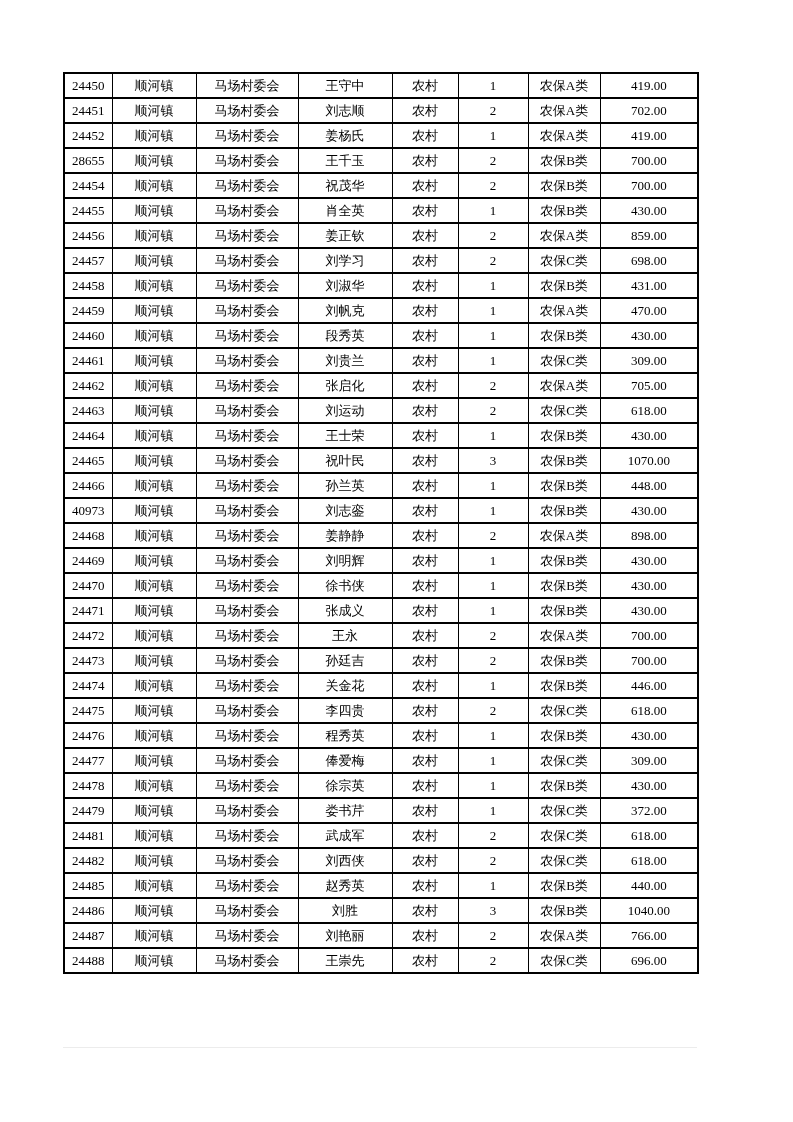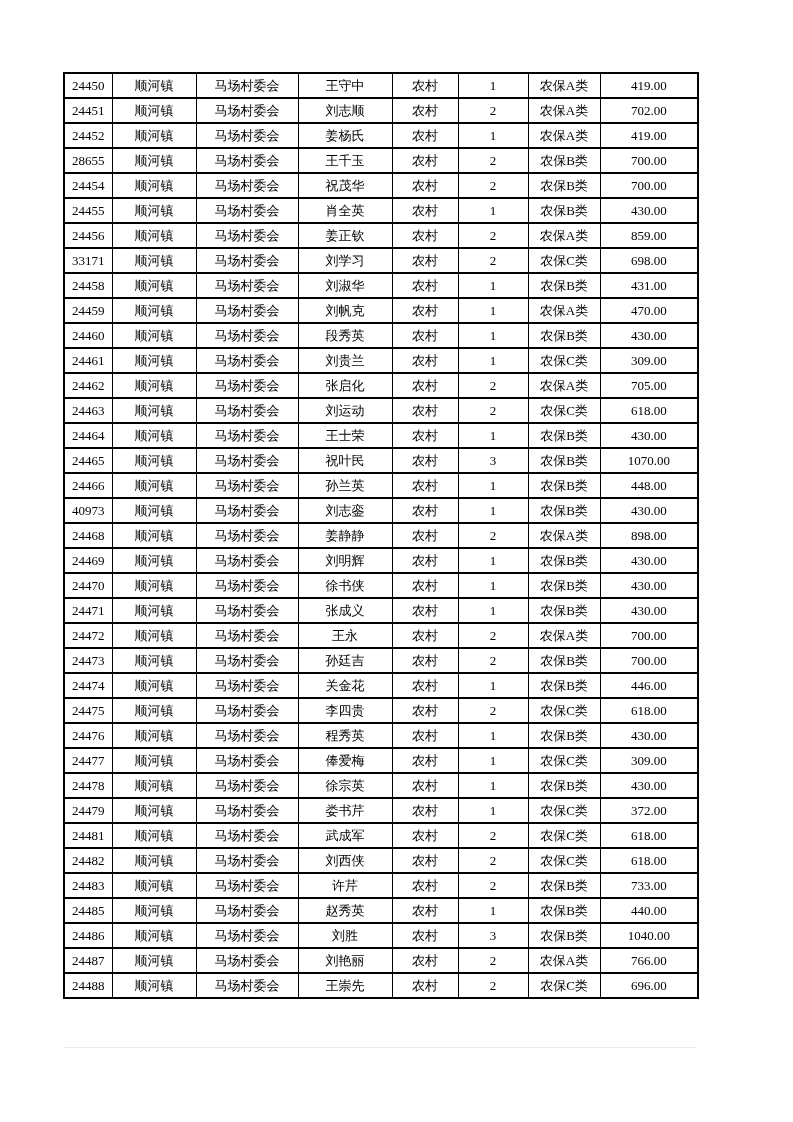--- a/index.html
+++ b/index.html
@@ -136,21 +136,21 @@
           <td>24456</td>
           <td>顺河镇</td>
           <td>马场村委会</td>
           <td>姜正钦</td>
           <td>农村</td>
           <td>2</td>
           <td>农保A类</td>
           <td>859.00</td>
         </tr>
         <tr>
-          <td>33171</td>
+          <td>24457</td>
           <td>顺河镇</td>
           <td>马场村委会</td>
           <td>刘学习</td>
           <td>农村</td>
           <td>2</td>
           <td>农保C类</td>
           <td>698.00</td>
         </tr>
         <tr>
           <td>24458</td>
@@ -384,30 +384,20 @@
         </tr>
         <tr>
           <td>24482</td>
           <td>顺河镇</td>
           <td>马场村委会</td>
           <td>刘西侠</td>
           <td>农村</td>
           <td>2</td>
           <td>农保C类</td>
           <td>618.00</td>
-        </tr>
-        <tr>
-          <td>24483</td>
-          <td>顺河镇</td>
-          <td>马场村委会</td>
-          <td>许芹</td>
-          <td>农村</td>
-          <td>2</td>
-          <td>农保B类</td>
-          <td>733.00</td>
         </tr>
         <tr>
           <td>24485</td>
           <td>顺河镇</td>
           <td>马场村委会</td>
           <td>赵秀英</td>
           <td>农村</td>
           <td>1</td>
           <td>农保B类</td>
           <td>440.00</td>

